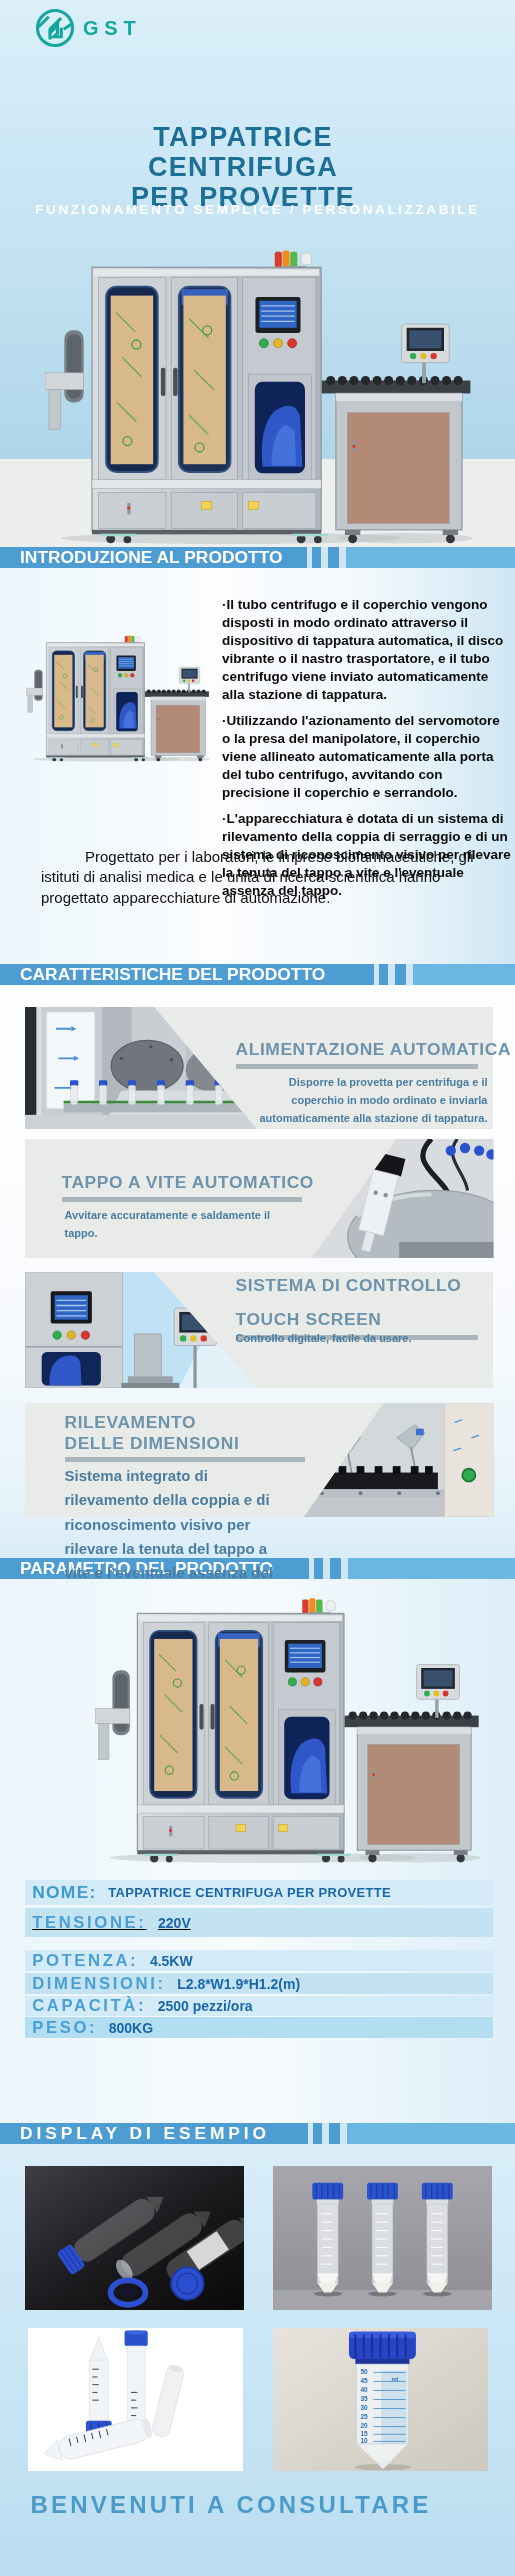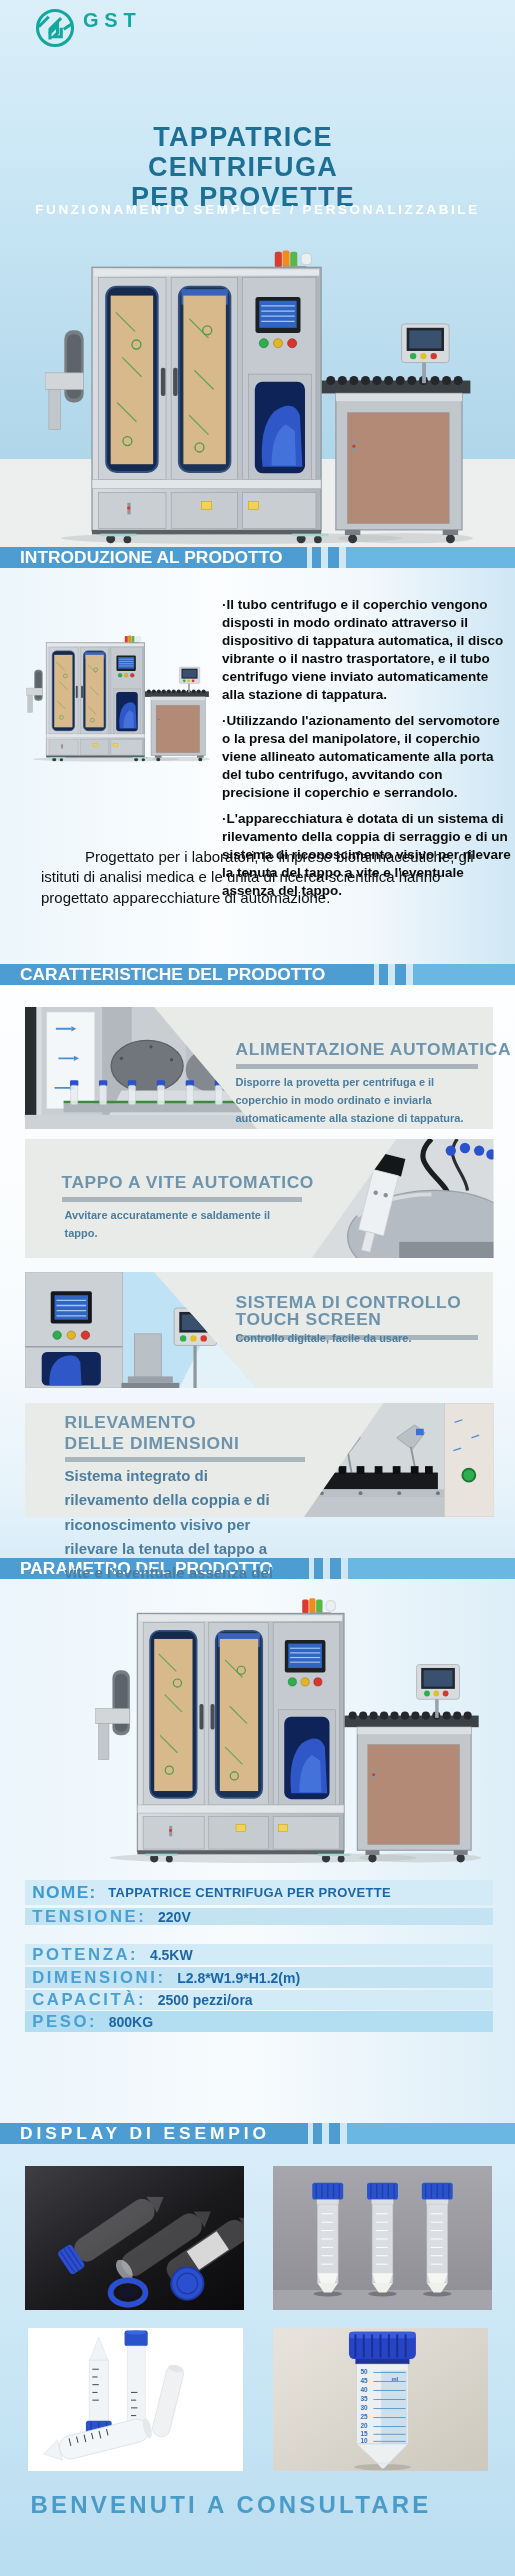--- a/index.html
+++ b/index.html
@@ -3,21 +3,21 @@
 <meta charset="utf-8">
 <style>
   html,body{margin:0;padding:0;}
   body{width:515px;height:2576px;font-family:"Liberation Sans",sans-serif;background:#cfe7f4;position:relative;overflow:hidden;}
   .band{position:relative;width:515px;}
 
   
   .band-hero{height:459px;background:linear-gradient(180deg,#dbeff9 0%,#cde8f6 32%,#bcdeef 70%,#b0d6ea 100%);}
   .logo{position:absolute;left:35px;top:7.7px;width:155px;height:43px;}
   .logo svg{position:absolute;left:0;top:0;}
-  .logo-text{position:absolute;left:48px;top:1px;font-size:20px;font-weight:bold;letter-spacing:5.8px;color:#14a79d;}
+  .logo-text{position:absolute;left:48px;top:9px;font-size:20px;font-weight:bold;letter-spacing:5.8px;color:#14a79d;}
   .hero-title{position:absolute;left:0;top:122px;width:486px;text-align:center;color:#1e6f94;font-size:27px;font-weight:bold;letter-spacing:1.3px;line-height:30px;}
   .hero-subtitle{position:absolute;left:0;top:202px;width:515px;text-align:center;color:#ffffff;font-size:13.5px;font-weight:bold;letter-spacing:2.6px;}
   .machine-hero{position:absolute;left:45px;top:248px;width:428px;height:296px;z-index:5;}
 
   
   .band-gray{height:88px;background:#edefee;}
 
   
   .sec-header{display:flex;height:21px;width:515px;}
   .sec-header .main{background:#4e9dd2;color:#fff;font-weight:bold;font-size:17.4px;line-height:21px;padding-left:20px;box-sizing:border-box;white-space:nowrap;}
@@ -50,21 +50,21 @@
   
   .band-params{height:544px;background:linear-gradient(90deg,#ebf5fb 0%,#f7fbfd 48%,#ddeef8 100%);}
   .machine-params{position:absolute;left:95px;top:16.7px;width:386px;height:267px;}
   .param-rows{position:absolute;left:24.5px;top:301px;width:468px;}
   .prow{display:flex;align-items:center;padding-left:7.7px;box-sizing:border-box;}
   .prow .lbl{font-weight:bold;color:#4aa0d4;letter-spacing:2.6px;font-size:16.7px;white-space:nowrap;}
   .prow .val{font-weight:bold;color:#1b66a9;font-size:14px;margin-left:11.6px;letter-spacing:0px;white-space:nowrap;}
   .prow-nome{height:24.5px;background:#d3ebf6;margin-bottom:3.9px;}
   .prow-nome .lbl{letter-spacing:1.3px;font-size:17.4px;color:#3d9ad2;}
   .prow-nome .val{font-size:13px;letter-spacing:0.3px;}
-  .prow-2{height:17px;background:#c3e3f2;margin-bottom:19px;}
+  .prow-2{height:29px;background:#c3e3f2;margin-bottom:13px;text-decoration:underline;}
   .prow-3{height:21px;background:#d3ebf6;margin-bottom:1.9px;}
   .prow-4{height:21px;background:#c3e3f2;margin-bottom:1.3px;}
   .prow-5{height:20.6px;background:#d3ebf6;margin-bottom:1.3px;}
   .prow-6{height:20.6px;background:#b3ddf0;}
 
   
   .band-display{height:433px;background:linear-gradient(180deg,#d8edf8 0%,#c8e5f4 55%,#b9ddf0 100%);}
   .dphoto{position:absolute;}
   .dphoto svg{width:100%;height:100%;display:block;}
   .footer-text{position:absolute;left:0;top:345px;width:462px;text-align:center;color:#4a9bc8;font-size:24px;font-weight:bold;letter-spacing:3.2px;line-height:32px;}
@@ -623,21 +623,21 @@
   <div class="g g8"></div>
     <div class="s s14"></div>
   <div class="g g10"></div>
     <div class="s s18"></div>
   <div class="g g10"></div>
     <div class="rest"></div>
 </div>
 
 <div class="band band-features">
 
-  <div class="fcard" style="top:22px;height:122px;">
+  <div class="fcard" style="top:22px;height:122px;text-align:right;">
     <div class="photo clip-r" style="left:0;width:270px;">
       <svg viewBox="0 0 420 190" preserveAspectRatio="none">
           <use href="#f1"></use>
         </svg>
     </div>
     <div class="f-title" style="left:211px;top:32px;">ALIMENTAZIONE AUTOMATICA</div>
     <div class="f-underline" style="left:211px;top:57px;width:242px;"></div>
     <div class="f-body" style="left:211px;top:67px;width:252px;">Disporre la provetta per centrifuga e il coperchio in modo ordinato e inviarla automaticamente alla stazione di tappatura.</div>
   </div>
 
@@ -651,21 +651,21 @@
     <div class="f-underline" style="left:37px;top:58px;width:240px;"></div>
     <div class="f-body" style="left:40px;top:68px;width:232px;">Avvitare accuratamente e saldamente il tappo.</div>
   </div>
 
   <div class="fcard" style="top:287px;height:116px;">
     <div class="photo clip-r" style="left:0;width:270px;">
       <svg viewBox="0 0 420 180" preserveAspectRatio="none">
           <use href="#f3"></use>
         </svg>
     </div>
-    <div class="f-title" style="left:211px;top:20px;">SISTEMA DI CONTROLLO</div>
+    <div class="f-title" style="left:211px;top:3px;">SISTEMA DI CONTROLLO</div>
     <div class="f-title" style="left:211px;top:37px;">TOUCH SCREEN</div>
     <div class="f-underline" style="left:211px;top:63px;width:242px;"></div>
     <div class="f-body" style="left:211px;top:58px;width:252px;">Controllo digitale, facile da usare.</div>
   </div>
 
   <div class="fcard" style="top:418px;height:114px;">
     <div class="photo clip-l4" style="left:213px;width:256px;">
       <svg viewBox="0 0 397 177" preserveAspectRatio="none">
           <use href="#f4"></use>
         </svg>

